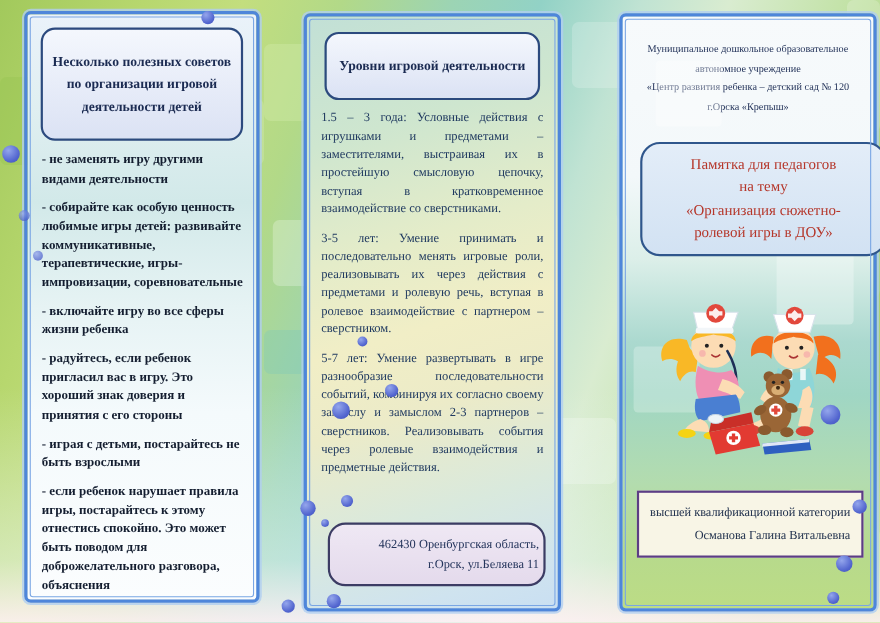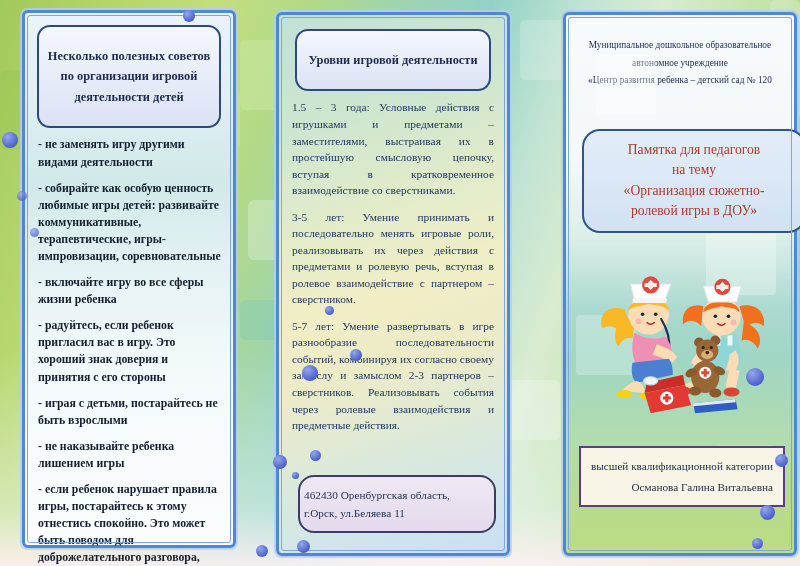--- a/index.html
+++ b/index.html
@@ -42,21 +42,21 @@
     font-size:12.4px;line-height:1.65;
   }
   .tips{padding:8px 10px 0 13px;color:#141e30;font-weight:bold;font-size:11.8px;line-height:1.45;}
   .tips p{margin:0 0 9px;}
   .mid-body{padding:8px 13px 0;color:#203a60;font-size:11.4px;line-height:1.45;text-align:justify;}
   .mid-body p{margin:0 0 10px;}
   .address-box{
     position:absolute;left:19px;bottom:20px;width:186px;
     border:2px solid #3c3c64;border-radius:16px;
     background:linear-gradient(to bottom,#efe8f4,#e4daec);
-    text-align:left;color:#25355c;font-size:11.3px;line-height:1.6;
+    text-align:right;color:#25355c;font-size:11.3px;line-height:1.6;
     padding:9px 4px;
   }
   .org{
     margin:22px 8px 0;text-align:center;color:#1c2c54;
     font-size:9.3px;line-height:1.9;
   }
   .title-box{
     position:absolute;left:16px;top:114px;width:196px;
     border:2.5px solid #2f568c;border-radius:18px;
     background:linear-gradient(to bottom,#e3edf8,#d2e2f3);
@@ -102,21 +102,20 @@
 <div class="panel" id="panel-left">
   <div class="header-box">
     <span>Несколько полезных советов по организации игровой деятельности детей</span>
   </div>
   <div class="tips">
     <p>- не заменять игру другими видами деятельности</p>
     <p>- собирайте как особую ценность любимые игры детей: развивайте коммуникативные, терапевтические, игры- импровизации, соревновательные</p>
     <p>- включайте игру во все сферы жизни ребенка</p>
     <p>- радуйтесь, если ребенок пригласил вас в игру. Это хороший знак доверия и принятия с его стороны</p>
     <p>- играя с детьми, постарайтесь не быть взрослыми</p>
-    <p>- не наказывайте ребенка лишением игры</p>
     <p>- если ребенок нарушает правила игры, постарайтесь к этому отнестись спокойно. Это может быть поводом для доброжелательного разговора, объяснения</p>
 
   </div>
 </div>
 
 <div class="panel" id="panel-middle">
   <div class="header-box" style="margin:14px 16px 0;">
     <span>Уровни игровой деятельности</span>
   </div>
   <div class="mid-body">
@@ -133,20 +132,21 @@
 <div class="panel" id="panel-right">
   <div class="inner-sq" style="left:30px;top:40px;width:60px;height:60px;background:rgba(255,255,255,.35)"></div>
   <div class="inner-sq" style="left:140px;top:210px;width:70px;height:70px;background:rgba(255,255,255,.3)"></div>
   <div class="inner-sq" style="left:10px;top:300px;width:60px;height:60px;background:rgba(255,255,255,.25)"></div>
   <div class="inner-sq" style="left:150px;top:430px;width:60px;height:60px;background:rgba(230,240,180,.4)"></div>
 
   <div class="org">
     <div>Муниципальное дошкольное образовательное</div>
     <div>автономное учреждение</div>
     <div>«Центр развития ребенка – детский сад № 120</div>
+    <div>г.Орска «Крепыш»</div>
   </div>
 
   <div class="title-box">
     <div>Памятка для педагогов</div>
     <div>на тему</div>
     <div>«Организация сюжетно-</div>
     <div>ролевой игры в ДОУ»</div>
   </div>
 
   <svg class="illustration" viewBox="0 0 190 175">

